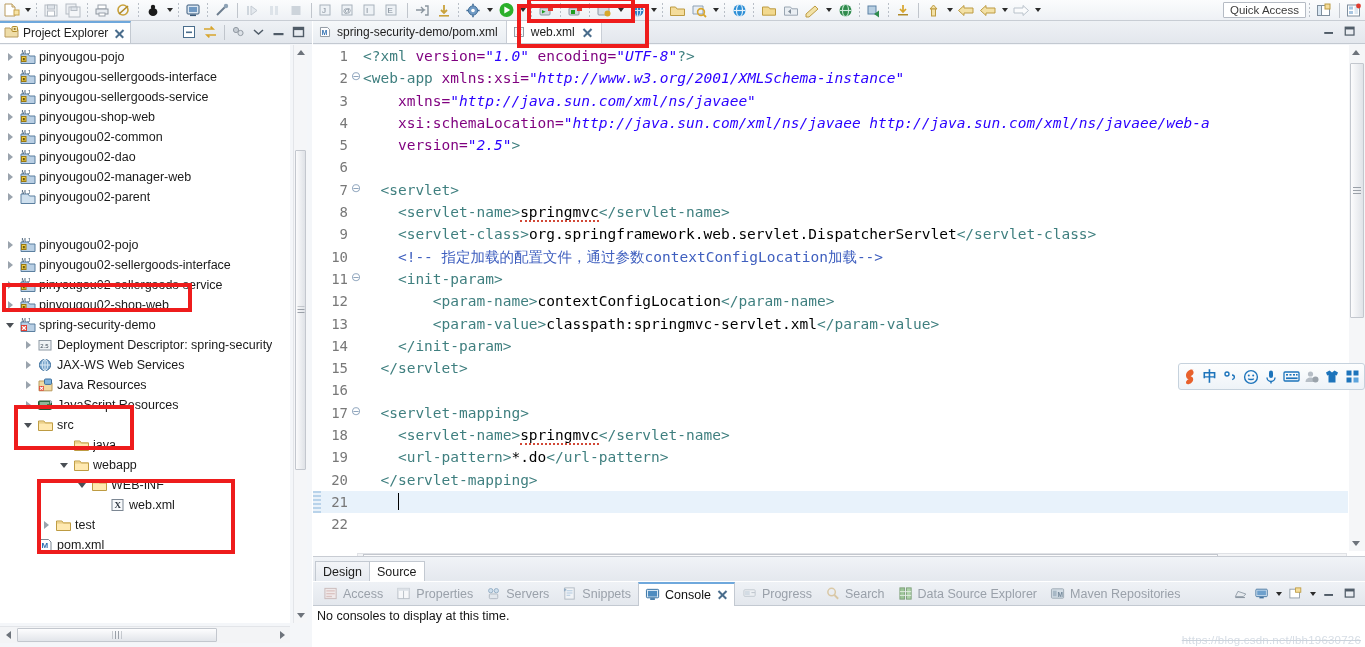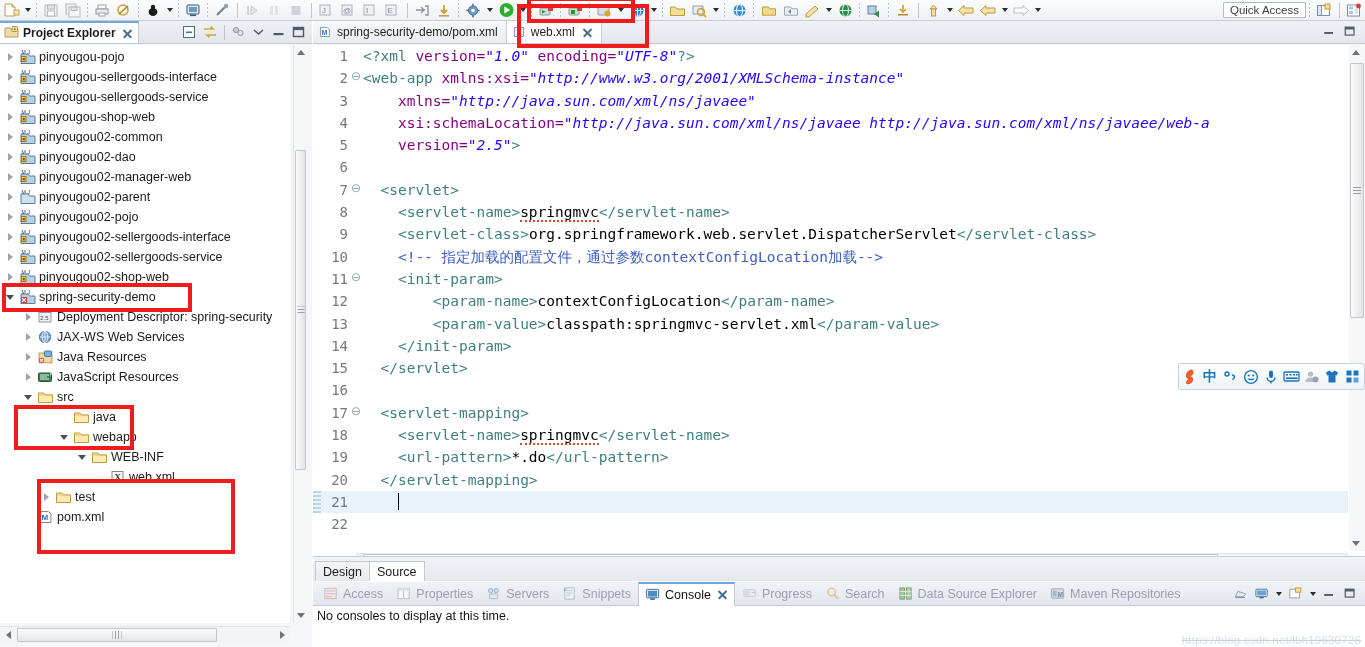--- a/index.html
+++ b/index.html
@@ -68,21 +68,21 @@
   }
   .pe-tab {
     display: flex; align-items: center; gap: 4px;
     padding: 0 5px 0 4px;
     background: #ffffff;
     border-top: 2px solid #6fa8dc;
     border-right: 1px solid #c3c9d1;
     font-size: 12px; color: #1e1e1e;
     position: relative; top: 0;
   }
-  .pe-tab-title { font-weight: 700; }
+  .pe-tab-title { font-weight: 400; }
   .tab-close {
     width: 11px; height: 11px; position: relative; margin-left: 2px;
   }
   .tab-close::before, .tab-close::after {
     content: ""; position: absolute; left: 0; top: 5px;
     width: 11px; height: 1.6px; background: #4a6d8c;
   }
   .tab-close::before { transform: rotate(45deg); }
   .tab-close::after  { transform: rotate(-45deg); }
 
@@ -764,21 +764,21 @@
           <span class="twisty closed"></span>
           <span class="tree-ico">
             <svg width="17" height="16" viewBox="0 0 17 16">
               <path d="M2 5h7l1.5 2H16v7.5H2z" fill="#cfe0ee" stroke="#5b7f9f"></path>
               <text x="2.5" y="5" font-size="5.2" fill="#1b3a57" font-family="sans-serif">M</text>
               <text x="8.5" y="5" font-size="5.2" fill="#1b3a57" font-family="sans-serif">J</text>
             </svg>
           </span>
           <span class="tree-lbl">pinyougou02-parent</span>
         </div>
-        <div class="tree-row" style="padding-left: 2px;">
+        <div class="tree-row" style="padding-left: 2px; margin-top: 28px;">
           <span class="twisty closed"></span>
           <span class="tree-ico">
             <svg width="17" height="16" viewBox="0 0 17 16">
               <path d="M2 5h7l1.5 2H16v7.5H2z" fill="#b9cfe4" stroke="#5b7f9f"></path>
               <text x="2.5" y="5" font-size="5.2" fill="#1b3a57" font-family="sans-serif">M</text>
               <text x="8.5" y="5" font-size="5.2" fill="#1b3a57" font-family="sans-serif">J</text>
               <rect x="2.5" y="7.5" width="4.5" height="5" fill="#f2cf4a" stroke="#9a7a12"></rect>
               <rect x="3.8" y="9" width="2" height="2.4" fill="#6b5a10"></rect>
             </svg>
           </span>

